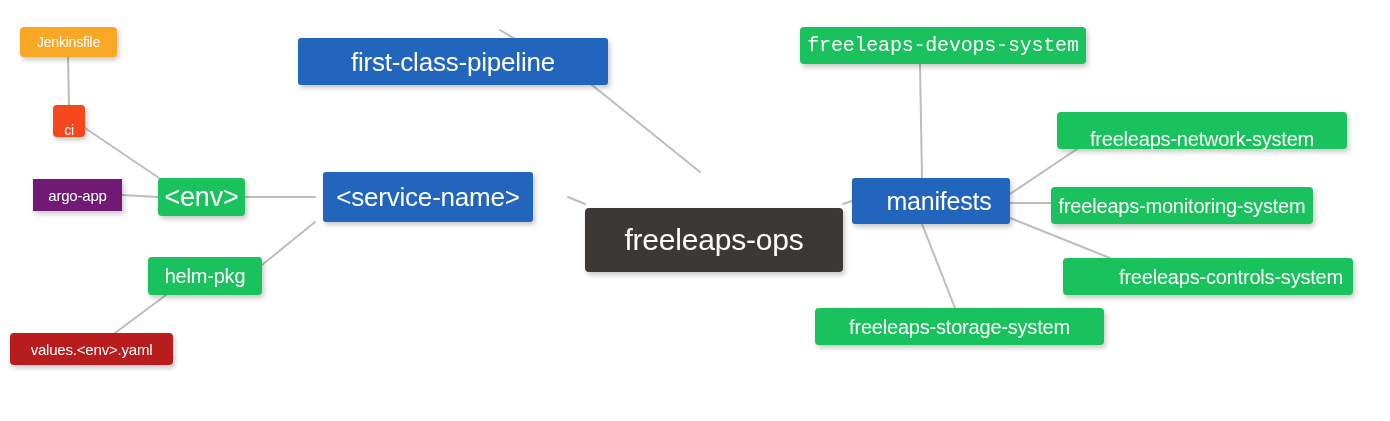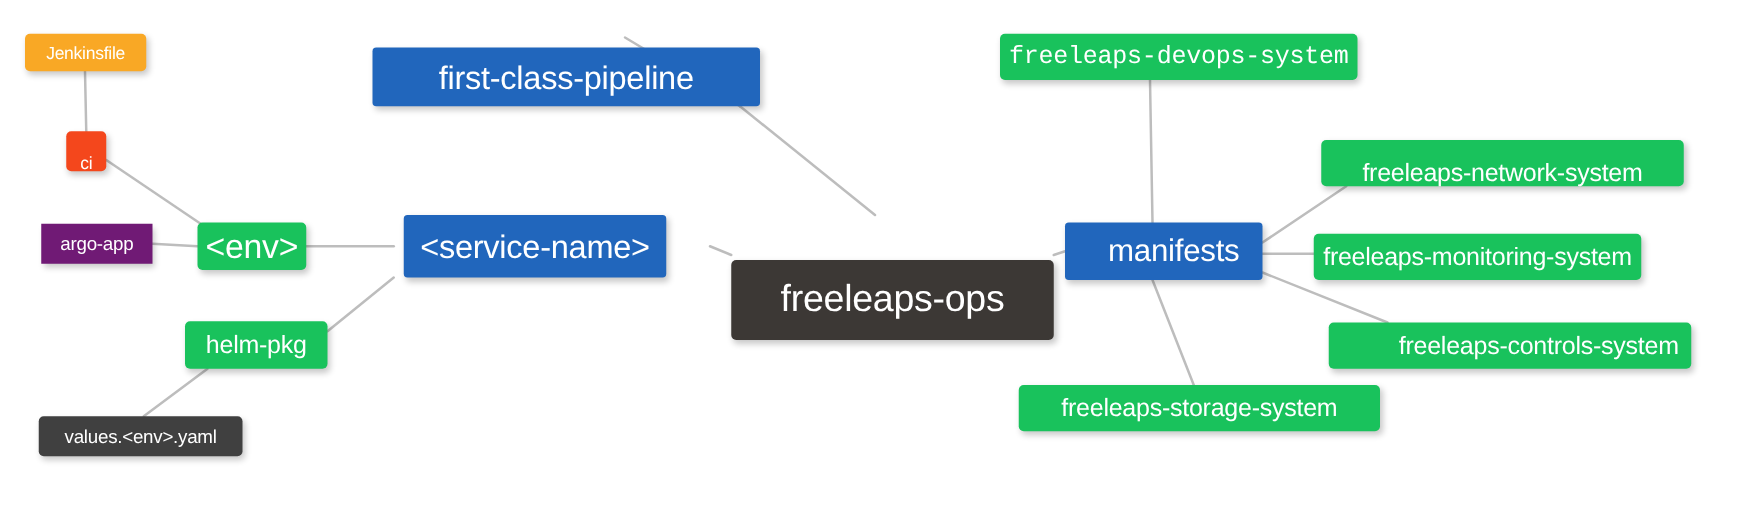--- a/index.html
+++ b/index.html
@@ -84,21 +84,21 @@
       </div>
       <div class="node" style="left: 20px; top: 27px; width: 97px; height: 30px; background: rgb(249, 168, 37); font-size: 14px; border-radius: 4px;">
         <span class="label">Jenkinsfile</span>
       </div>
       <div class="node" style="left: 53px; top: 105px; width: 32px; height: 32px; background: rgb(244, 71, 28); font-size: 14px; border-radius: 4px; align-items: flex-end;">
         <span class="label">ci</span>
       </div>
       <div class="node" style="left: 33px; top: 179px; width: 89px; height: 32px; background: #701a75; font-size: 15px; border-radius: 0;">
         <span class="label">argo-app</span>
       </div>
-      <div class="node" style="left: 10px; top: 333px; width: 163px; height: 32px; background: #404040; font-size: 15px; border-radius: 4px; margin-left: 21px;">
+      <div class="node" style="left: 10px; top: 333px; width: 163px; height: 32px; background: #b91c1c; font-size: 15px; border-radius: 4px;">
         <span class="label">values.&lt;env&gt;.yaml</span>
       </div>
       <div class="node" style="left: 800px; top: 27px; width: 286px; height: 37px; background: rgb(25, 194, 92); font-size: 20px; border-radius: 4px; font-family: Liberation Mono, monospace;">
         <span class="label">freeleaps-devops-system</span>
       </div>
       <div class="node" style="left: 1057px; top: 112px; width: 290px; height: 37px; background: rgb(25, 194, 92); font-size: 20px; border-radius: 4px; align-items: flex-end;">
         <span class="label">freeleaps-network-system</span>
       </div>
       <div class="node" style="left: 1051px; top: 187px; width: 262px; height: 37px; background: rgb(25, 194, 92); font-size: 20px; border-radius: 4px;">
         <span class="label">freeleaps-monitoring-system</span>

